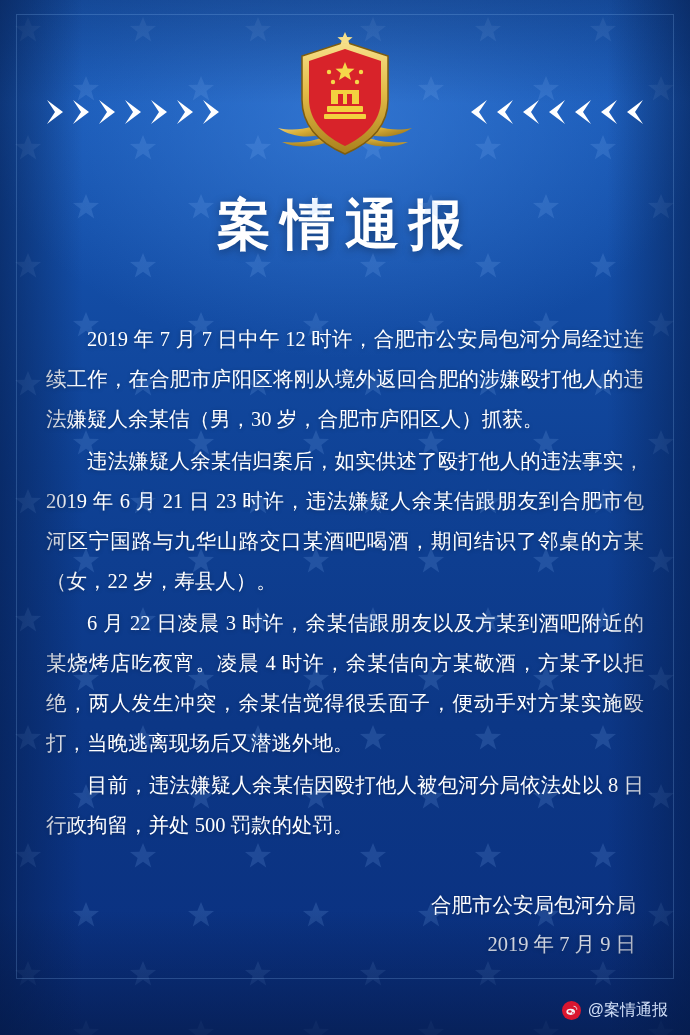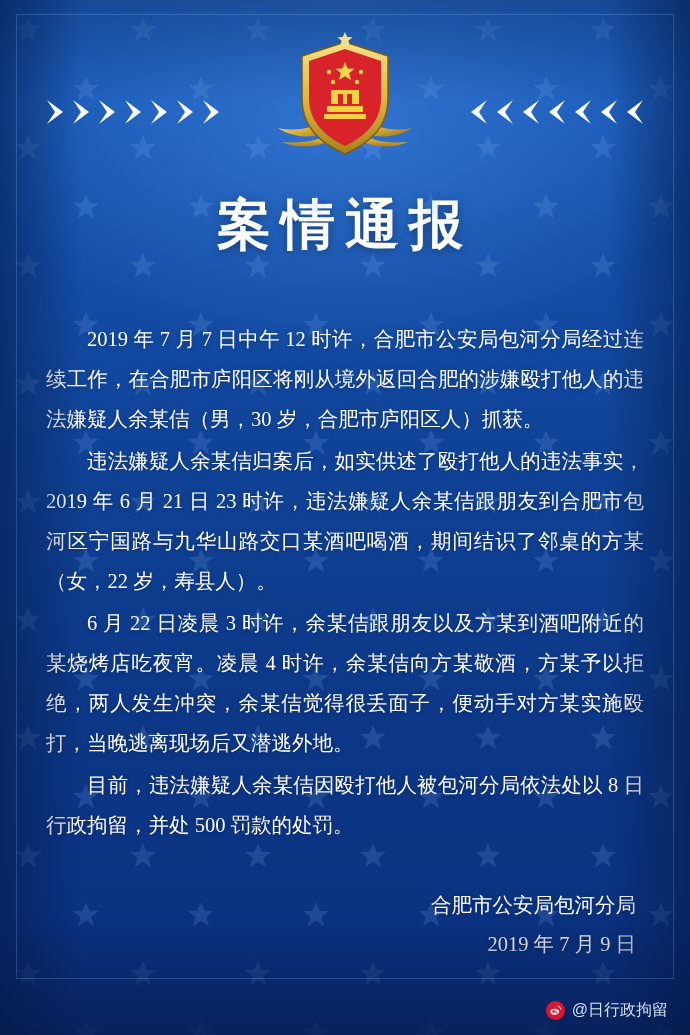--- a/index.html
+++ b/index.html
@@ -245,16 +245,16 @@
 
   <div class="footer">
     <span class="weibo-badge">
       <svg width="13" height="13" viewBox="0 0 24 24" aria-hidden="true">
         <ellipse cx="10.5" cy="14.5" rx="8" ry="5.6" fill="#ffffff"></ellipse>
         <ellipse cx="9" cy="14" rx="3.2" ry="2.3" fill="#e6162d"></ellipse>
         <circle cx="14.6" cy="16.4" r="1.5" fill="#e6162d"></circle>
         <path d="M16.5 4.2c3.2 0 5.6 2.5 5.2 5.6" fill="none" stroke="#ffffff" stroke-width="1.6" stroke-linecap="round"></path>
       </svg>
     </span>
-    <span>@日行政拘留</span>
+    <span>@案情通报</span>
   </div>
 
 </div>
 
 </body></html>

